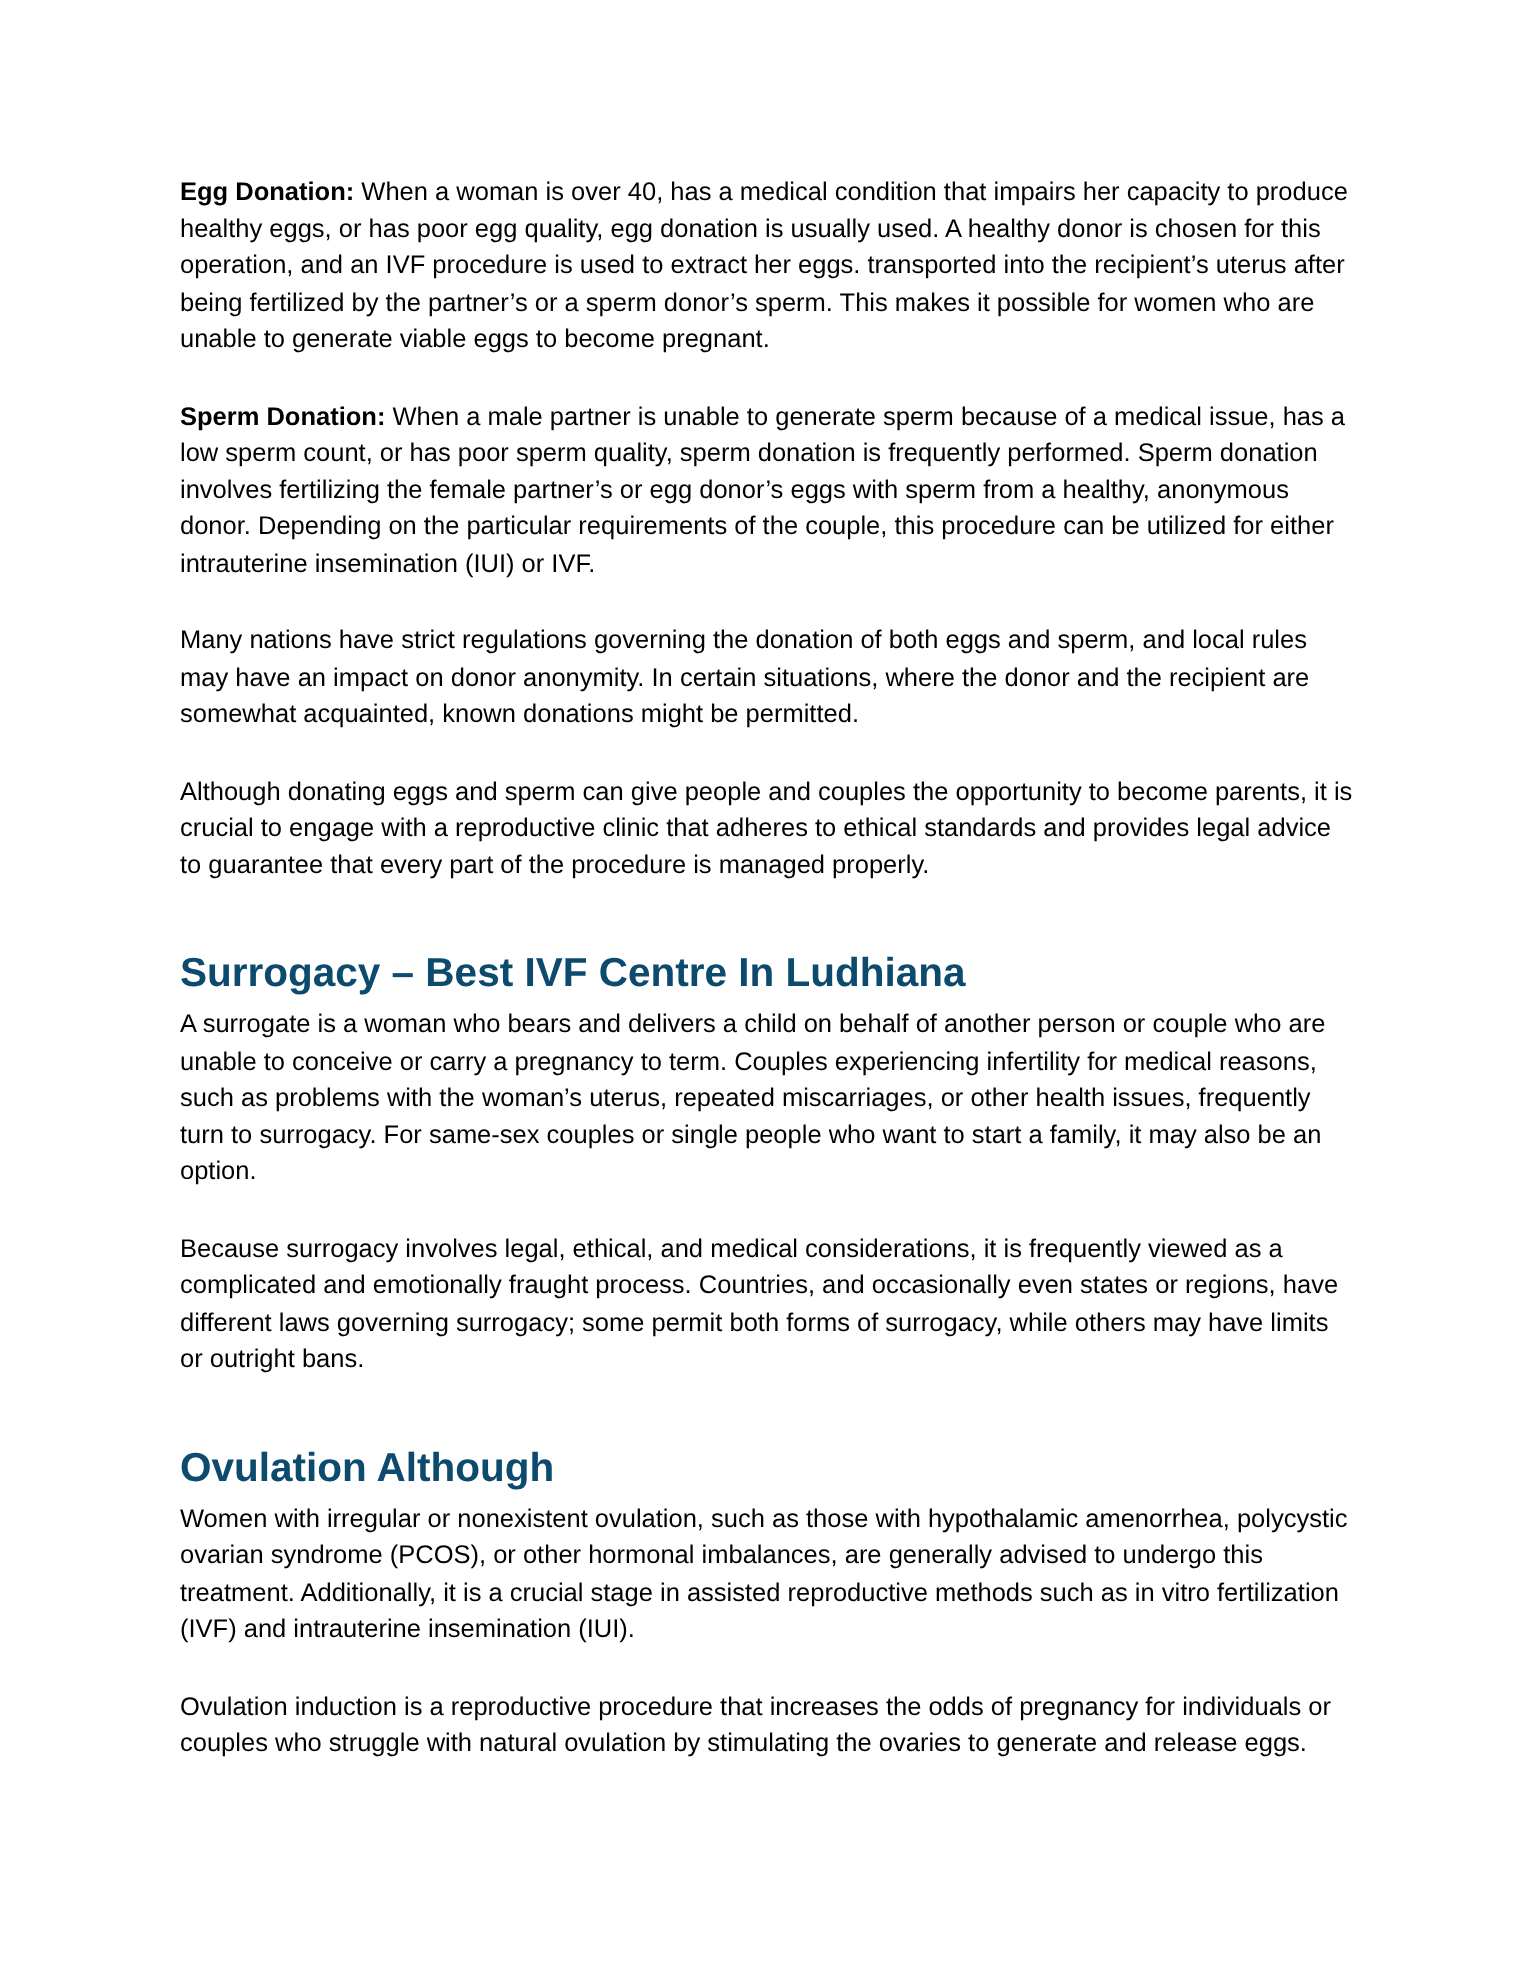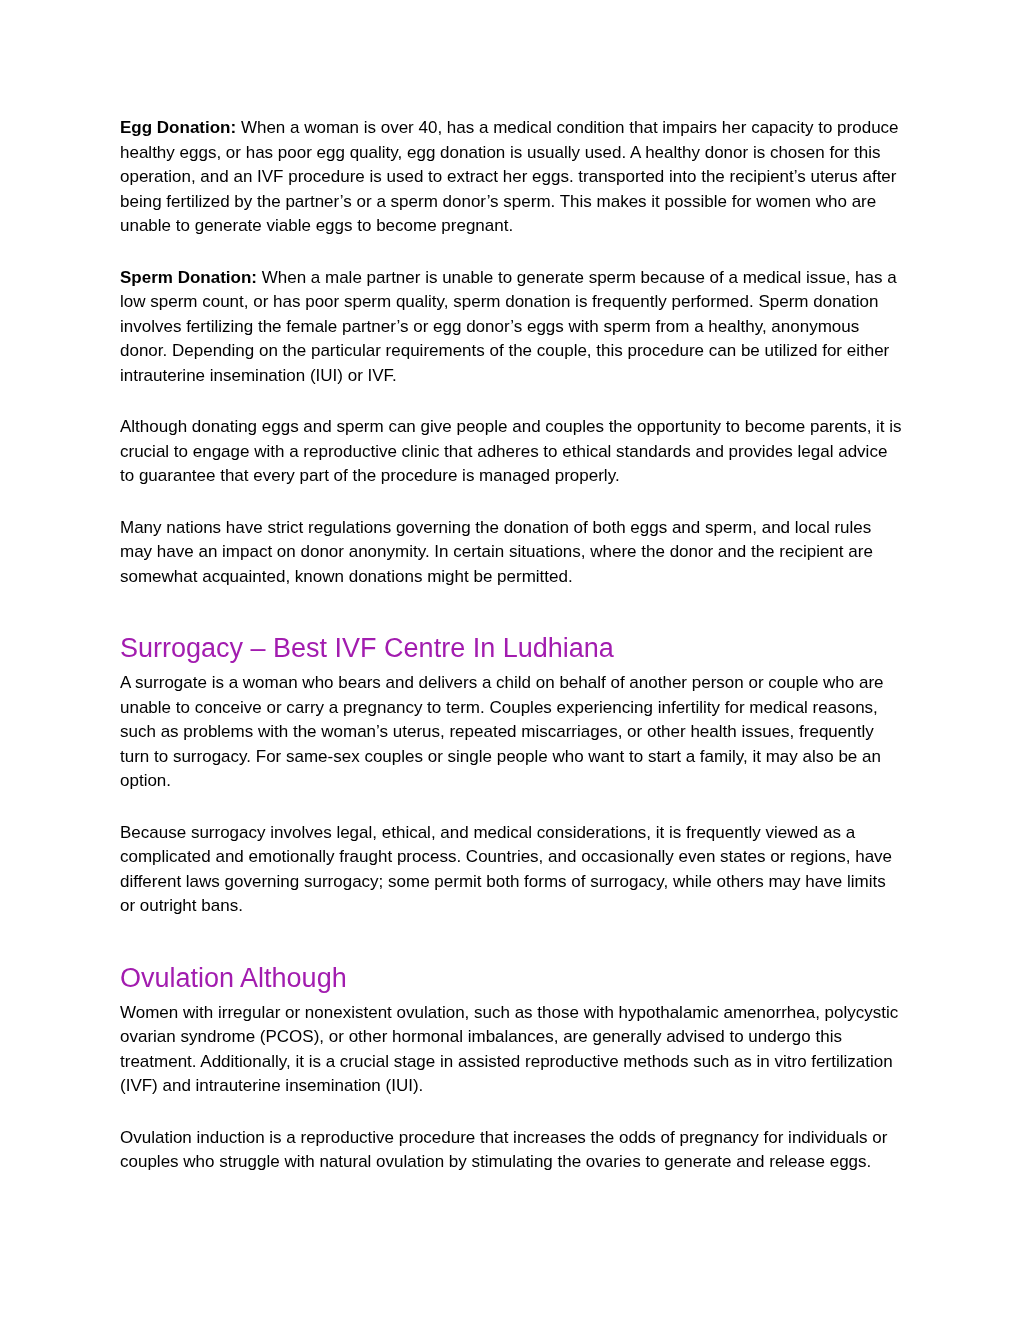--- a/index.html
+++ b/index.html
@@ -26,39 +26,39 @@
     color: #000000;
     margin: 0 0 27px 0;
     text-align: left;
   }
   p.para .lead {
     font-weight: 700;
   }
   h2.heading {
     font-size: 27px;
     line-height: 33px;
-    font-weight: 400;
-    color: #a21caf;
+    font-weight: 700;
+    color: #0c4a6e;
     margin: 43px 0 6px 0;
   }
 </style>
 </head>
 <body>
 
 <div class="page">
   <div class="doc">
     <div class="doc-inner">
 
       <p class="para"><strong class="lead">Egg Donation:</strong><span> When a woman is over 40, has a medical condition that impairs her capacity to produce healthy eggs, or has poor egg quality, egg donation is usually used. A healthy donor is chosen for this operation, and an IVF procedure is used to extract her eggs. transported into the recipient’s uterus after being fertilized by the partner’s or a sperm donor’s sperm. This makes it possible for women who are unable to generate viable eggs to become pregnant.</span></p>
 
       <p class="para"><strong class="lead">Sperm Donation:</strong><span> When a male partner is unable to generate sperm because of a medical issue, has a low sperm count, or has poor sperm quality, sperm donation is frequently performed. Sperm donation involves fertilizing the female partner’s or egg donor’s eggs with sperm from a healthy, anonymous donor. Depending on the particular requirements of the couple, this procedure can be utilized for either intrauterine insemination (IUI) or IVF.</span></p>
 
+      <p class="para">Many nations have strict regulations governing the donation of both eggs and sperm, and local rules may have an impact on donor anonymity. In certain situations, where the donor and the recipient are somewhat acquainted, known donations might be permitted.</p>
+
       <p class="para">Although donating eggs and sperm can give people and couples the opportunity to become parents, it is crucial to engage with a reproductive clinic that adheres to ethical standards and provides legal advice to guarantee that every part of the procedure is managed properly.</p>
-
-      <p class="para">Many nations have strict regulations governing the donation of both eggs and sperm, and local rules may have an impact on donor anonymity. In certain situations, where the donor and the recipient are somewhat acquainted, known donations might be permitted.</p>
 
       <h2 class="heading">Surrogacy – Best IVF Centre In Ludhiana</h2>
 
       <p class="para">A surrogate is a woman who bears and delivers a child on behalf of another person or couple who are unable to conceive or carry a pregnancy to term. Couples experiencing infertility for medical reasons, such as problems with the woman’s uterus, repeated miscarriages, or other health issues, frequently turn to surrogacy. For same-sex couples or single people who want to start a family, it may also be an option.</p>
 
       <p class="para">Because surrogacy involves legal, ethical, and medical considerations, it is frequently viewed as a complicated and emotionally fraught process. Countries, and occasionally even states or regions, have different laws governing surrogacy; some permit both forms of surrogacy, while others may have limits or outright bans.</p>
 
       <h2 class="heading">Ovulation Although</h2>
 
       <p class="para">Women with irregular or nonexistent ovulation, such as those with hypothalamic amenorrhea, polycystic ovarian syndrome (PCOS), or other hormonal imbalances, are generally advised to undergo this treatment. Additionally, it is a crucial stage in assisted reproductive methods such as in vitro fertilization (IVF) and intrauterine insemination (IUI).</p>

